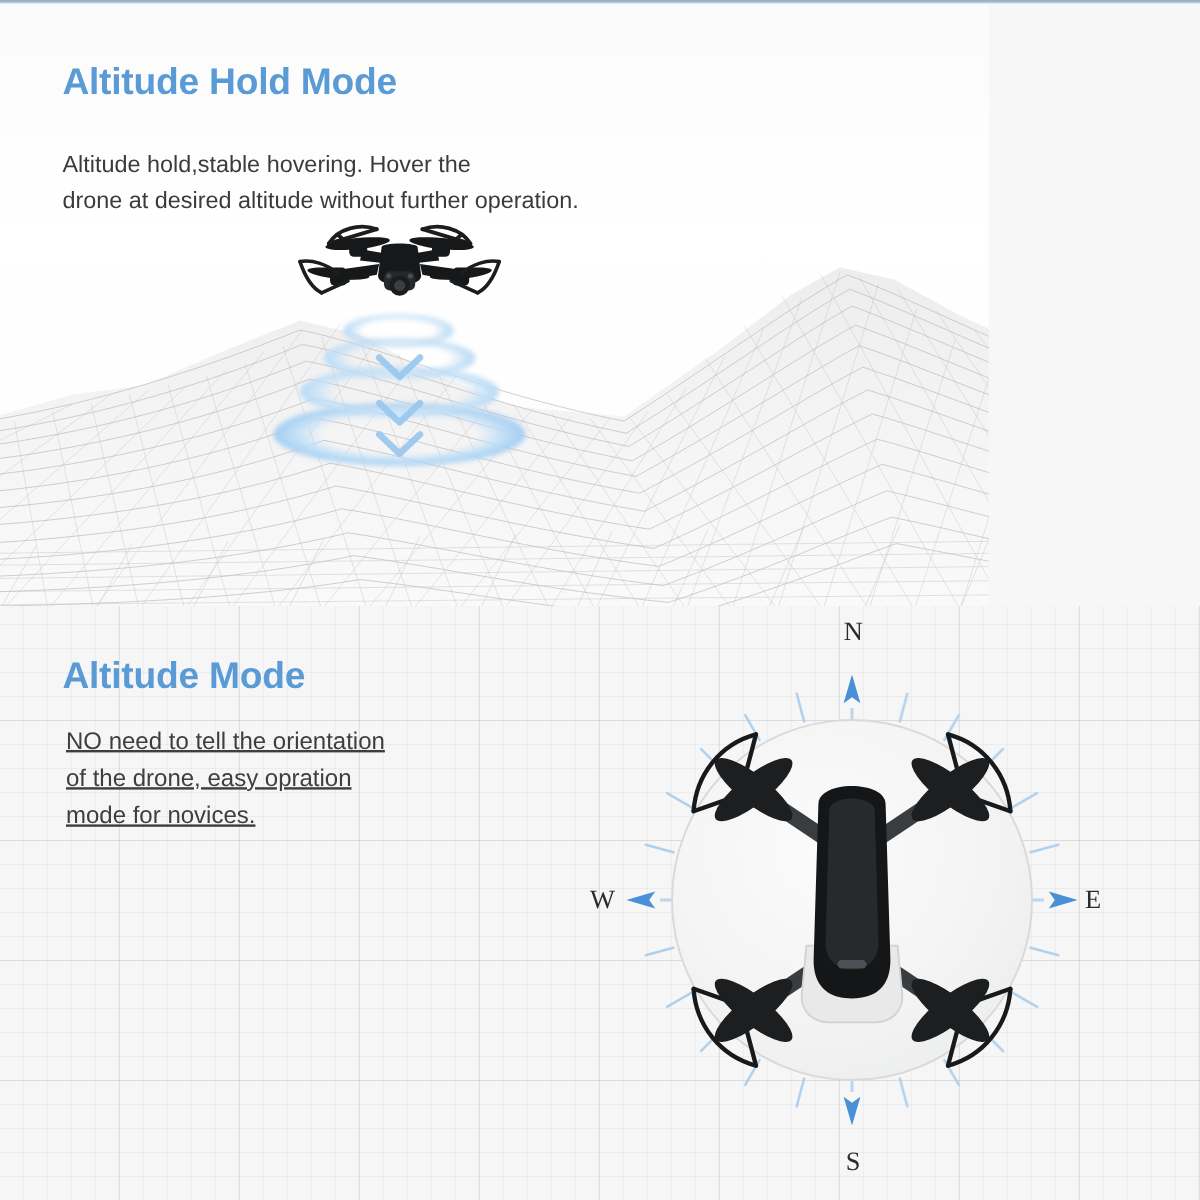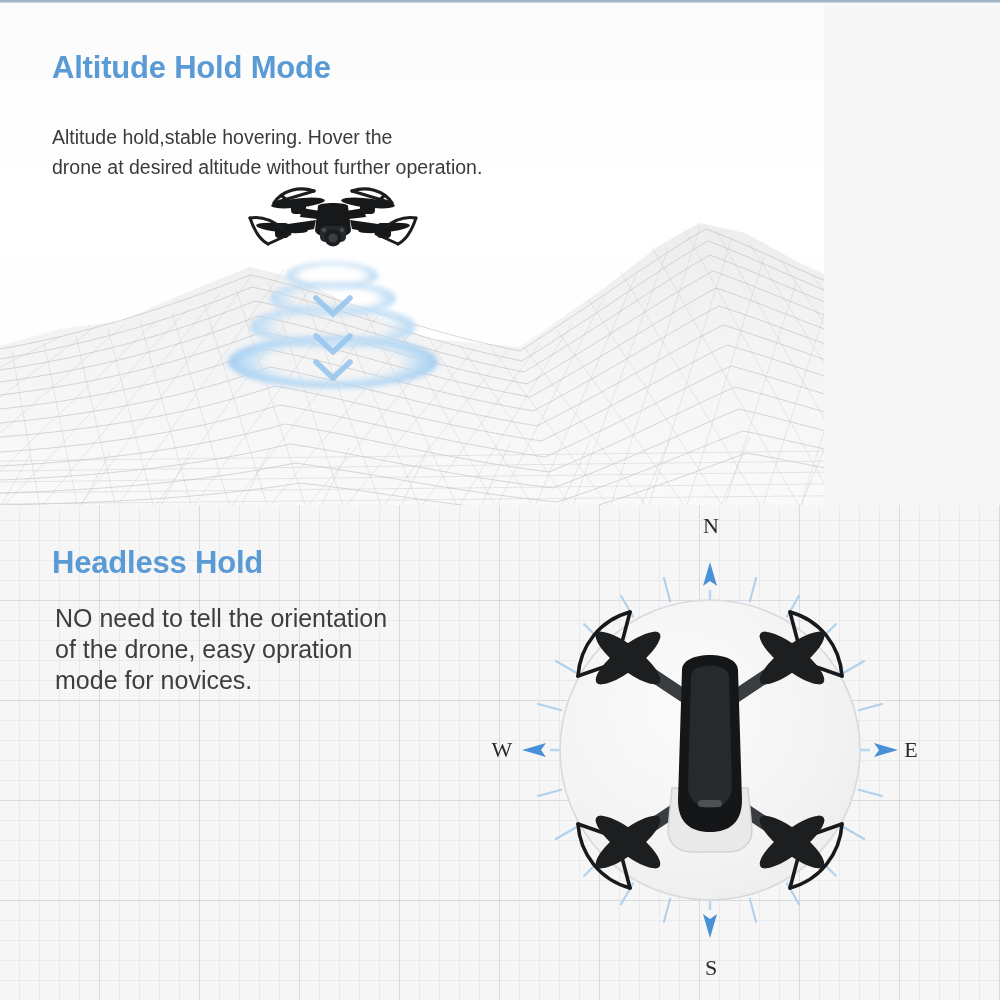--- a/index.html
+++ b/index.html
@@ -79,21 +79,21 @@
     position:absolute; inset:0;
     background-image:
       linear-gradient(to right, rgba(176,182,190,.30) 1px, transparent 1px),
       linear-gradient(to bottom, rgba(176,182,190,.30) 1px, transparent 1px),
       linear-gradient(to right, rgba(176,182,190,.16) 1px, transparent 1px),
       linear-gradient(to bottom, rgba(176,182,190,.16) 1px, transparent 1px);
     background-size:100px 100px,100px 100px,20px 20px,20px 20px;
     background-position:-1px -5px,-1px -5px,-1px -5px,-1px -5px;
   }
   #headless-title{ left:52px; top:545px; font-size:31px; }
-  #headless-body { left:55px; top:603px; font-size:25px; line-height:31px; color:#3e3e3e; }
+  #headless-body { left:55px; top:603px; font-size:20px; line-height:31px; color:#3e3e3e;text-decoration:underline; }
 
   #compass{
     position:absolute; left:460px; top:500px; width:500px; height:500px;
   }
   #compass-svg{ position:absolute; left:0; top:0; width:500px; height:500px; }
 
   .compass-label{
     position:absolute;
     font-size:22px;
     color:#2b2b2b;
@@ -243,21 +243,21 @@
 
   <h2 class="sec-title" id="altitude-title">Altitude Hold Mode</h2>
   <p class="sec-body" id="altitude-body">Altitude hold,stable hovering. Hover the
 drone at desired altitude without further operation.</p>
 </section>
 
 <section id="section-headless">
   <div id="headless-grid"></div>
 </section>
 
-<h2 class="sec-title" id="headless-title">Headless Hold</h2>
+<h2 class="sec-title" id="headless-title">Altitude Mode</h2>
 <p class="sec-body" id="headless-body">NO need to tell the orientation
 of the drone, easy opration
 mode for novices.</p>
 
 <div id="compass">
   <svg id="compass-svg" viewBox="0 0 500 500">
     <defs>
       <radialGradient id="discGrad" cx="42%" cy="36%" r="72%">
         <stop offset="0%" stop-color="#fbfbfc"></stop>
         <stop offset="62%" stop-color="#f4f4f5"></stop>

